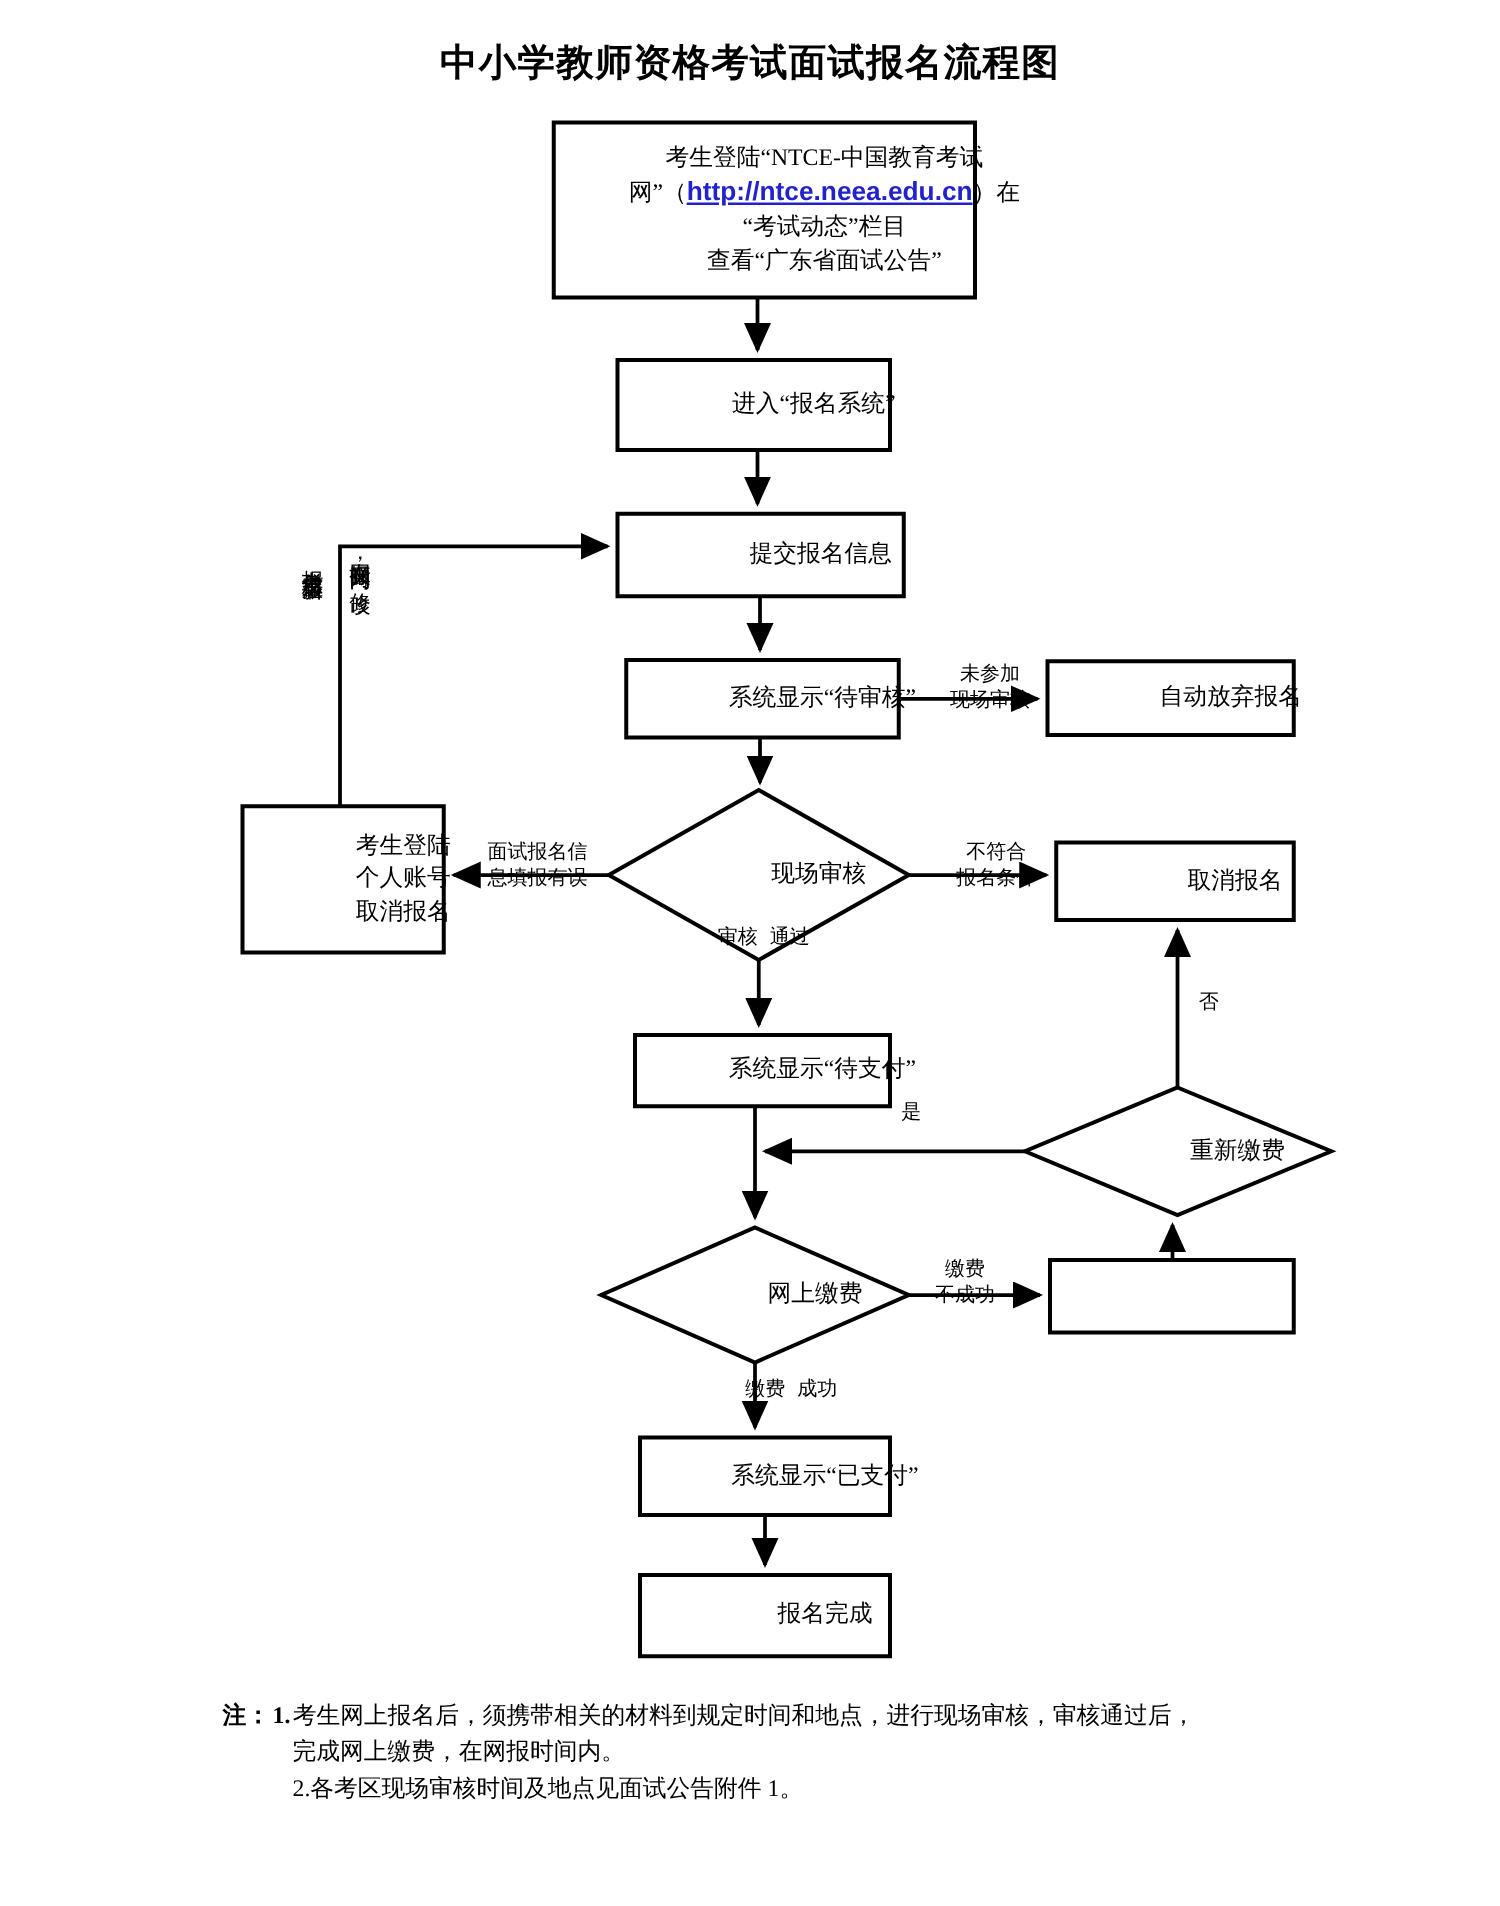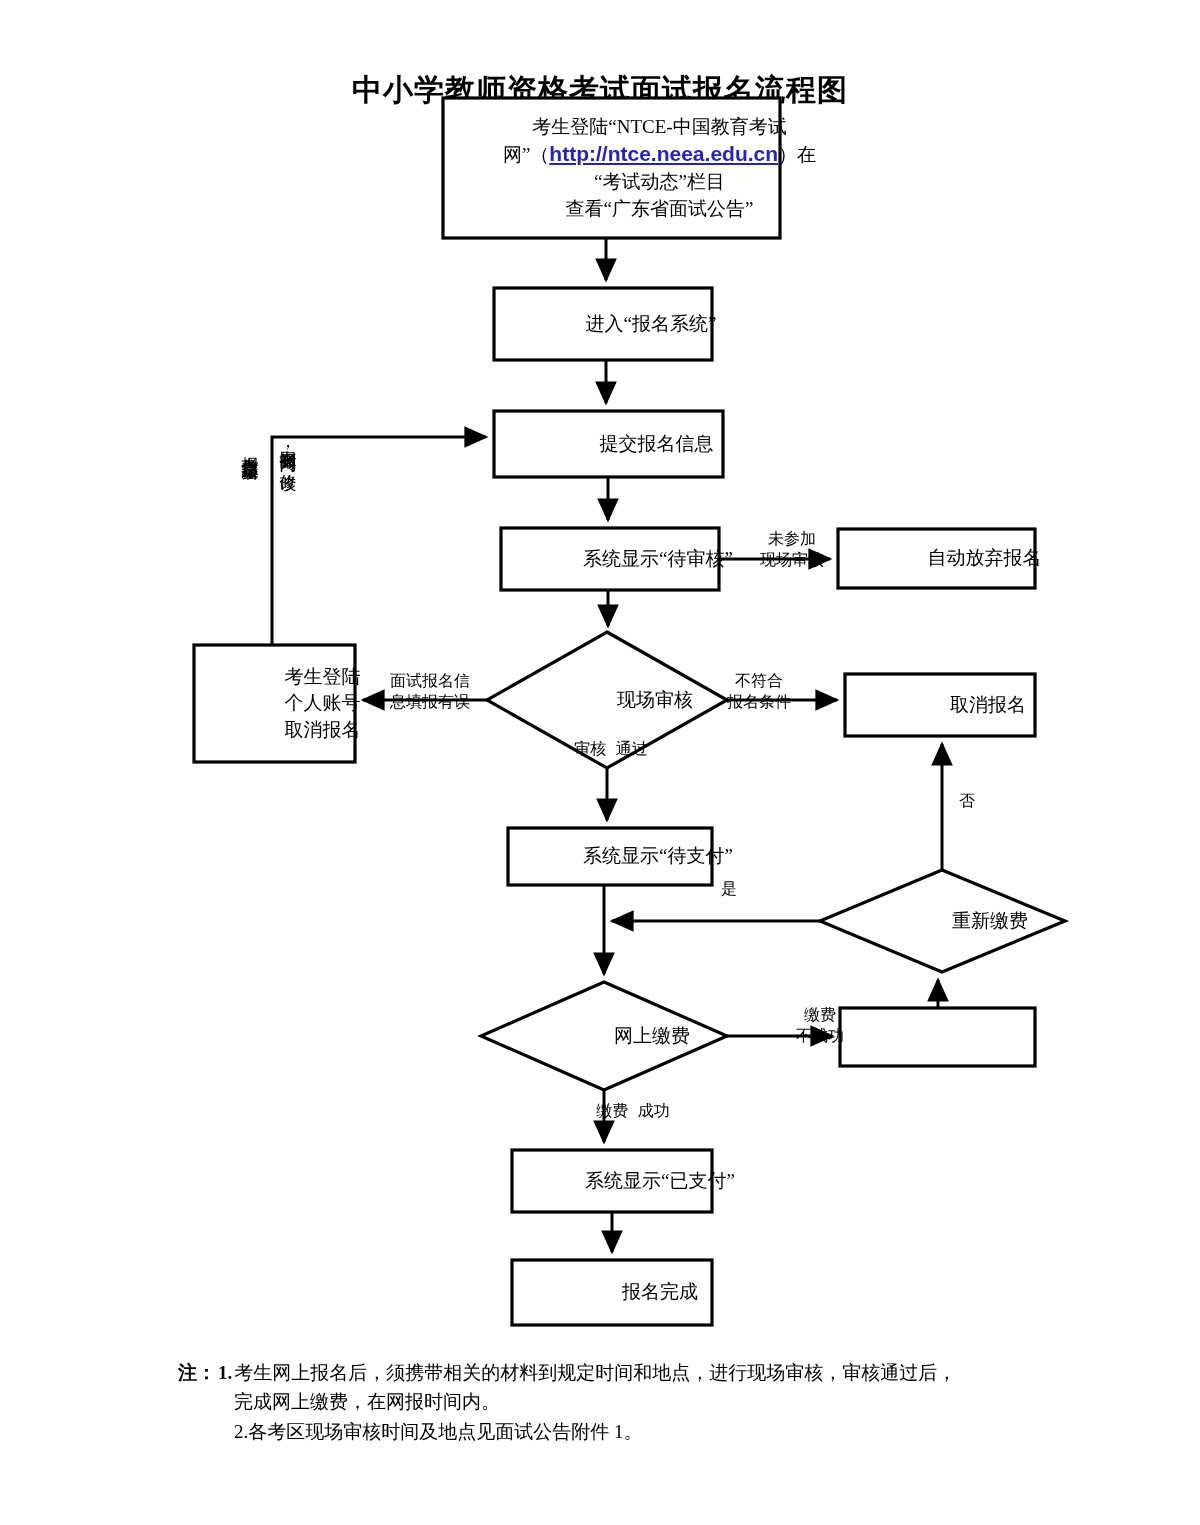--- a/index.html
+++ b/index.html
@@ -24,21 +24,20 @@
   .title {
     position: absolute;
     left: 0;
     top: 30px;
     width: 1200px;
     text-align: center;
     font-size: 30px;
     font-weight: bold;
     letter-spacing: 1px;
     font-family: "Liberation Serif", "DejaVu Serif", serif;
-    margin-top: 40px;
   }
   svg.flow {
     position: absolute;
     left: 0;
     top: 0;
     width: 1200px;
     height: 1525px;
     pointer-events: none;
   }
   svg.flow .shape {
@@ -211,32 +210,32 @@
   <div class="edge-label" style="left:740px; top:530px; width:104px;">
     <div>未参加</div>
     <div>现场审核</div>
   </div>
 
   <div class="edge-label" style="left:370px; top:672px; width:120px;">
     <div>面试报名信</div>
     <div>息填报有误</div>
   </div>
 
-  <div class="edge-label" style="left:707px; top:672px; width:104px;">
+  <div class="edge-label" style="left:745px; top:672px; width:104px;">
     <div>不符合</div>
     <div>报名条件</div>
   </div>
 
   <div class="edge-label" style="left:546px; top:740px; width:130px;">审核 通过</div>
 
   <div class="edge-label" style="left:714px; top:880px; width:30px;">是</div>
 
   <div class="edge-label" style="left:952px; top:792px; width:30px;">否</div>
 
-  <div class="edge-label" style="left:780px; top:1006px; width:80px;">
+  <div class="edge-label" style="left:732px; top:1006px; width:80px;">
     <div>缴费</div>
     <div>不成功</div>
   </div>
 
   <div class="edge-label" style="left:568px; top:1102px; width:130px;">缴费 成功</div>
 
   <div class="vert-label" style="left:240px; top:443px; height:205px;">报考信息重新报名</div>
 
   <div class="vert-label" style="left:278px; top:437px; height:222px;">在网报时间内，修改</div>
 

